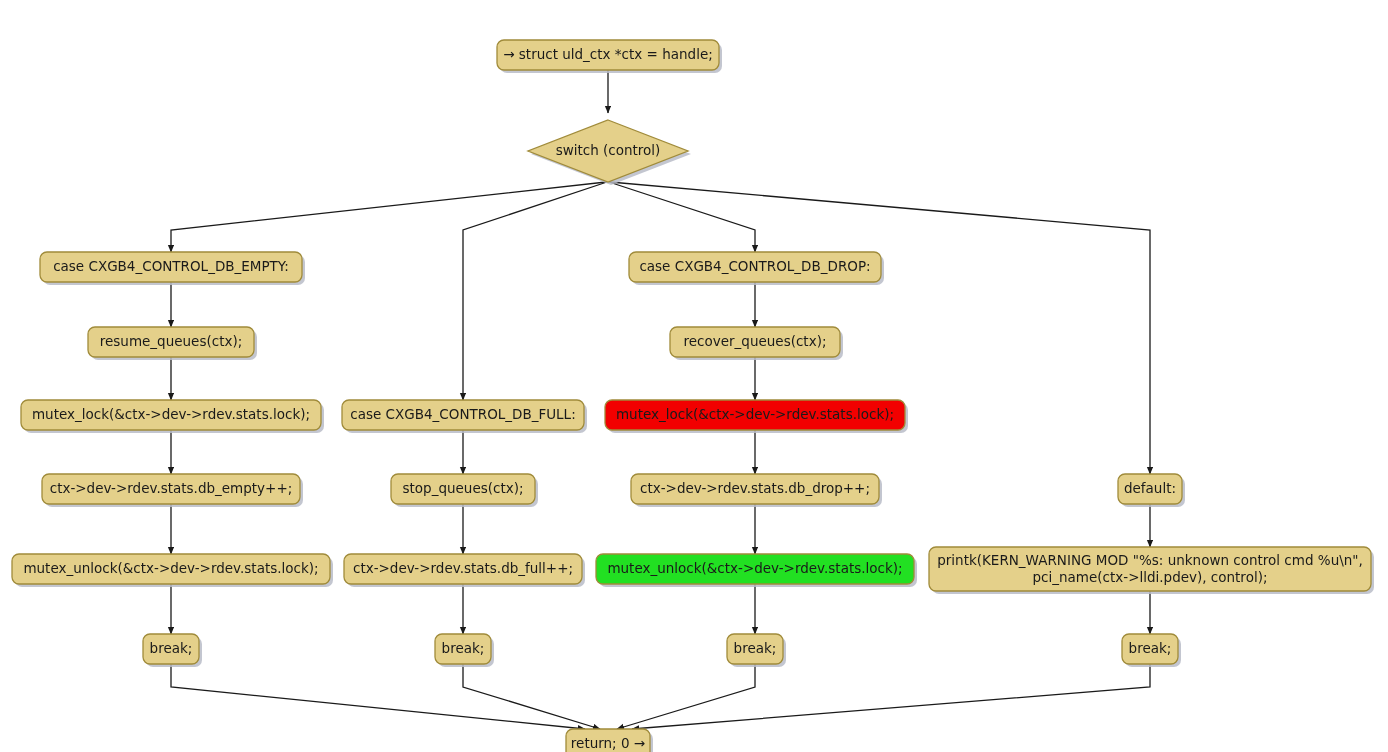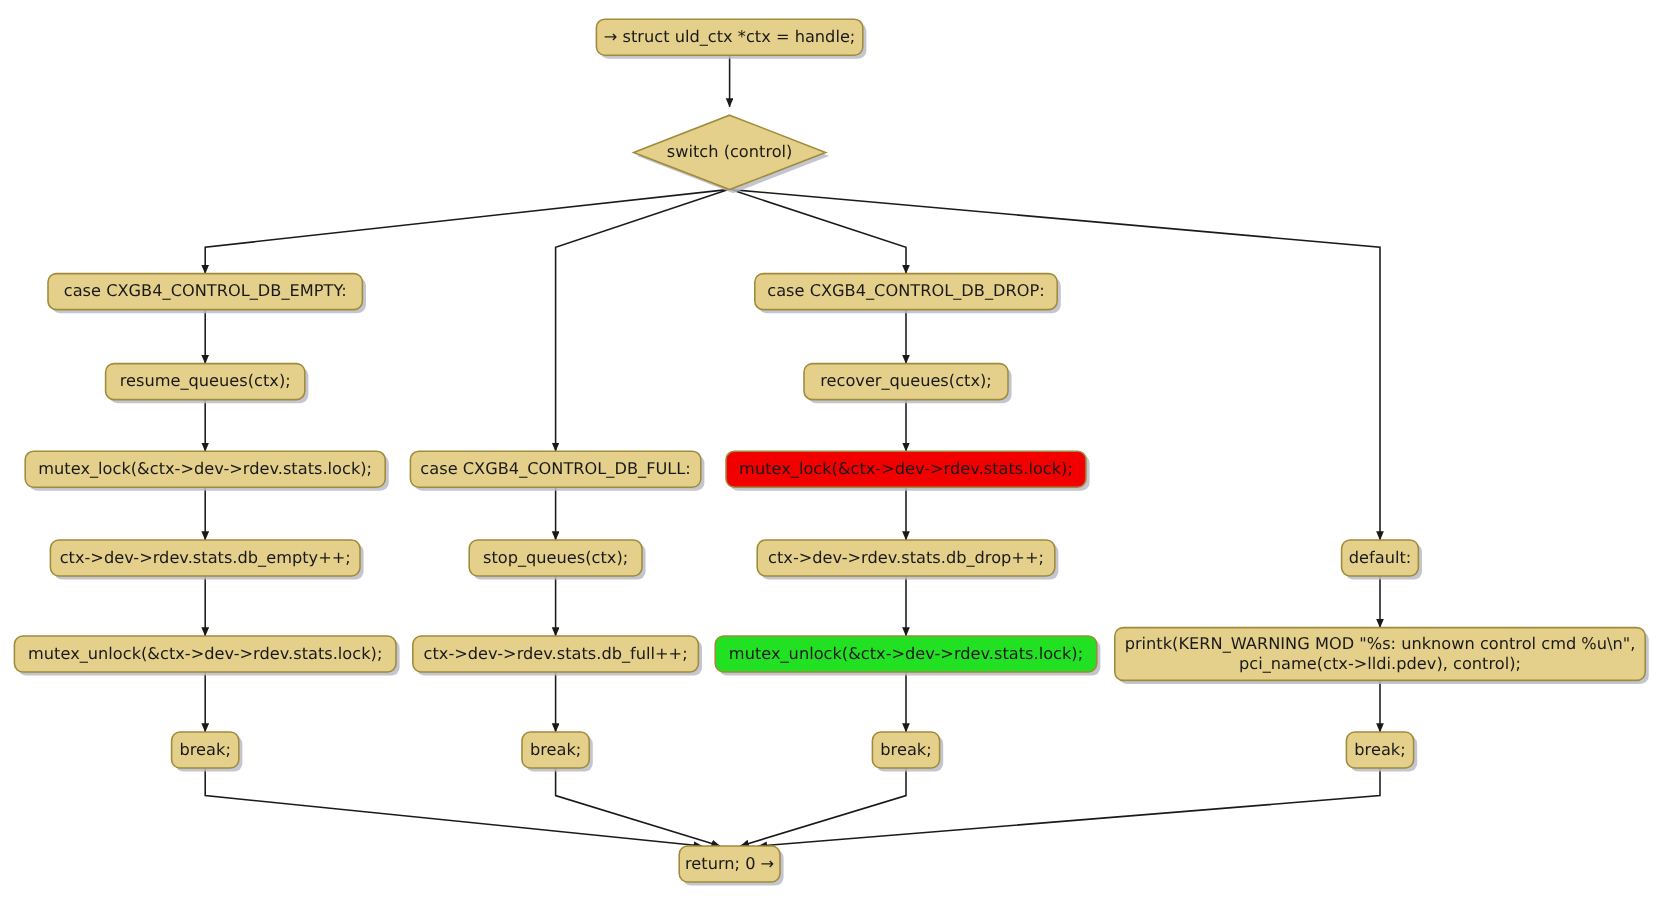--- a/index.html
+++ b/index.html
@@ -10,20 +10,21 @@
   body {
     width: 1388px;
     height: 752px;
     font-family: "DejaVu Sans", sans-serif;
     overflow: hidden;
   }
   #diagram-root {
     position: relative;
     width: 1388px;
     height: 528px;
+    margin-top: 24px;
   }
   svg.flow {
     position: absolute;
     top: 0;
     left: 0;
     width: 1388px;
     height: 752px;
   }
   .node-text {
     font-family: "DejaVu Sans", sans-serif;

